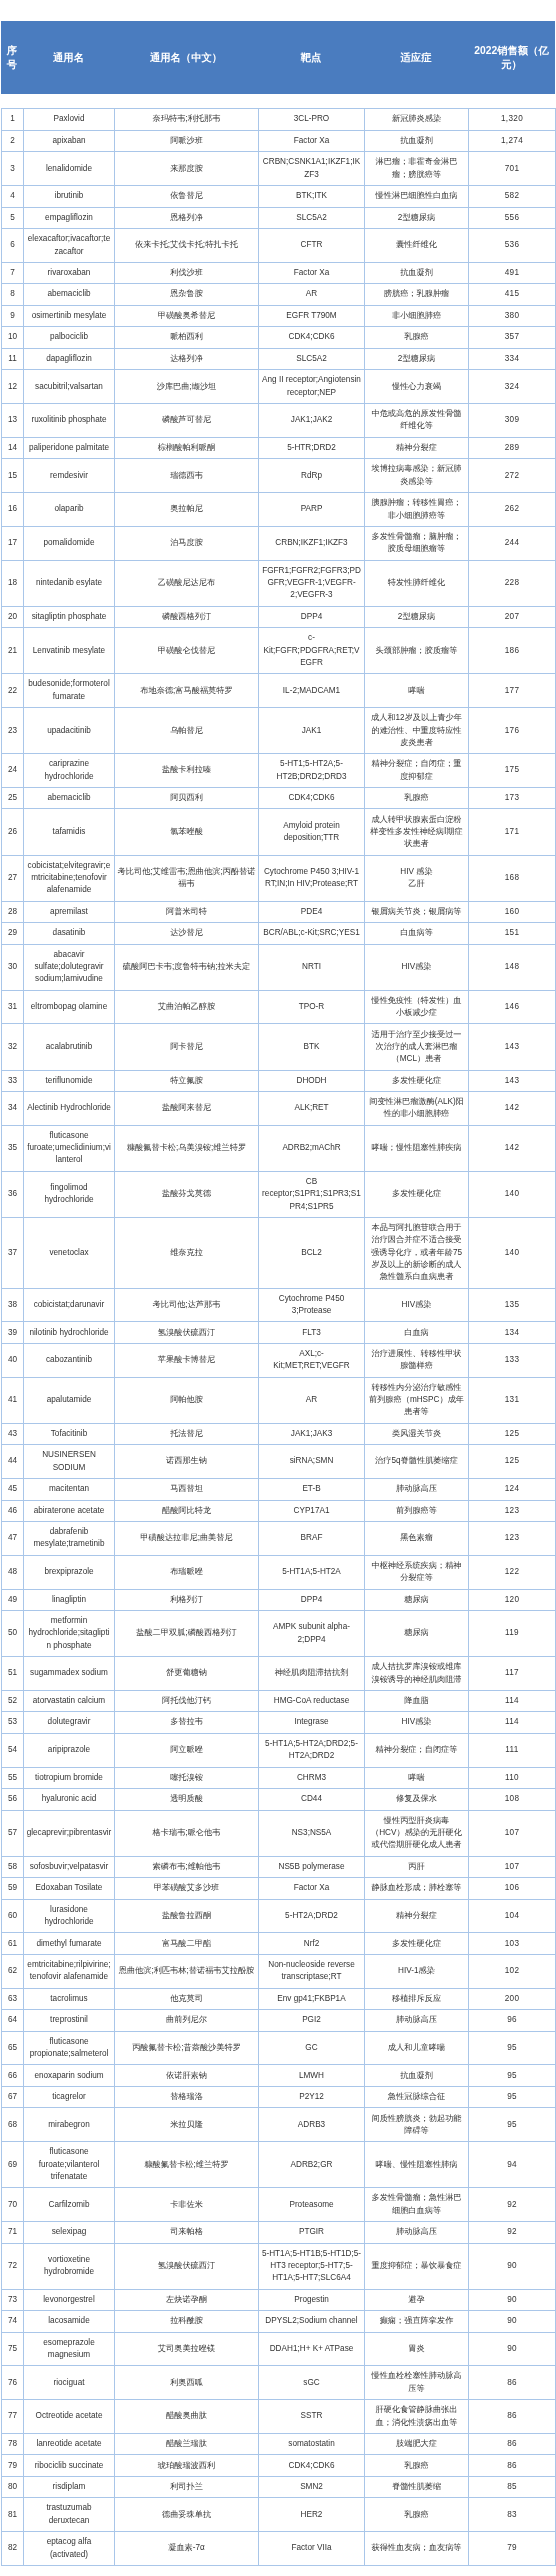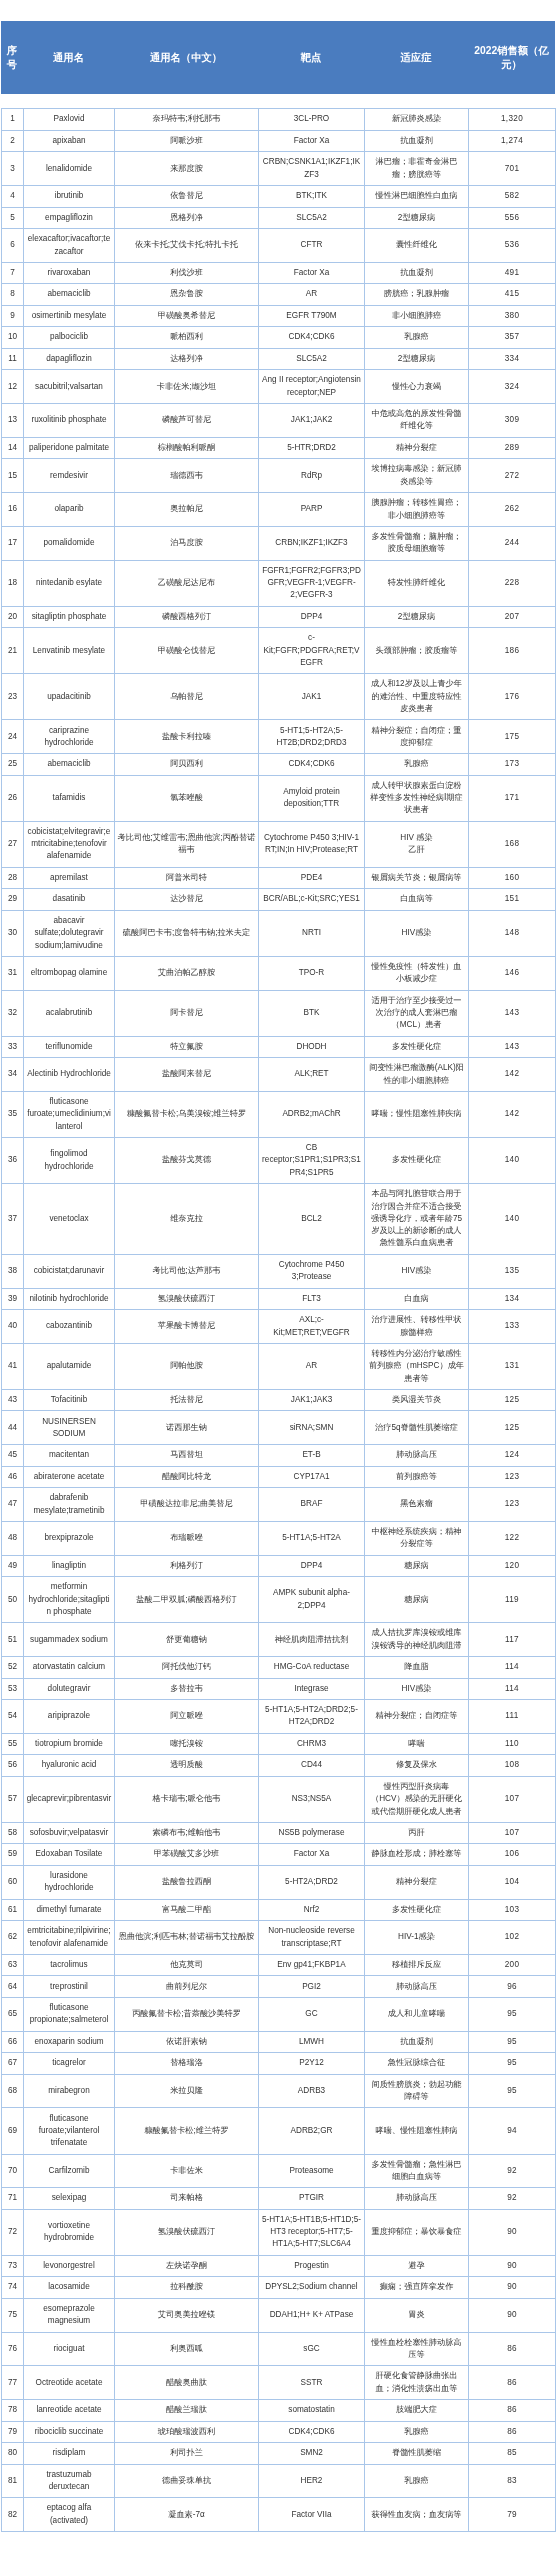--- a/index.html
+++ b/index.html
@@ -160,21 +160,21 @@
           <td class="c0">11</td>
           <td class="c1">dapagliflozin</td>
           <td class="c2">达格列净</td>
           <td class="c3">SLC5A2</td>
           <td class="c4">2型糖尿病</td>
           <td class="c5">334</td>
         </tr>
         <tr>
           <td class="c0">12</td>
           <td class="c1">sacubitril;valsartan</td>
-          <td class="c2">卡非佐米;缬沙坦</td>
+          <td class="c2">沙库巴曲;缬沙坦</td>
           <td class="c3">Ang II receptor;Angiotensin receptor;NEP</td>
           <td class="c4">慢性心力衰竭</td>
           <td class="c5">324</td>
         </tr>
         <tr>
           <td class="c0">13</td>
           <td class="c1">ruxolitinib phosphate</td>
           <td class="c2">磷酸芦可替尼</td>
           <td class="c3">JAK1;JAK2</td>
           <td class="c4">中危或高危的原发性骨髓纤维化等</td>
@@ -228,20 +228,28 @@
           <td class="c4">2型糖尿病</td>
           <td class="c5">207</td>
         </tr>
         <tr>
           <td class="c0">21</td>
           <td class="c1">Lenvatinib mesylate</td>
           <td class="c2">甲磺酸仑伐替尼</td>
           <td class="c3">c-Kit;FGFR;PDGFRA;RET;VEGFR</td>
           <td class="c4">头颈部肿瘤；胶质瘤等</td>
           <td class="c5">186</td>
+        </tr>
+        <tr>
+          <td class="c0">22</td>
+          <td class="c1">budesonide;formoterol fumarate</td>
+          <td class="c2">布地奈德;富马酸福莫特罗</td>
+          <td class="c3">IL-2;MADCAM1</td>
+          <td class="c4">哮喘</td>
+          <td class="c5">177</td>
         </tr>
         <tr>
           <td class="c0">23</td>
           <td class="c1">upadacitinib</td>
           <td class="c2">乌帕替尼</td>
           <td class="c3">JAK1</td>
           <td class="c4">成人和12岁及以上青少年的难治性、中重度特应性皮炎患者</td>
           <td class="c5">176</td>
         </tr>
         <tr>

